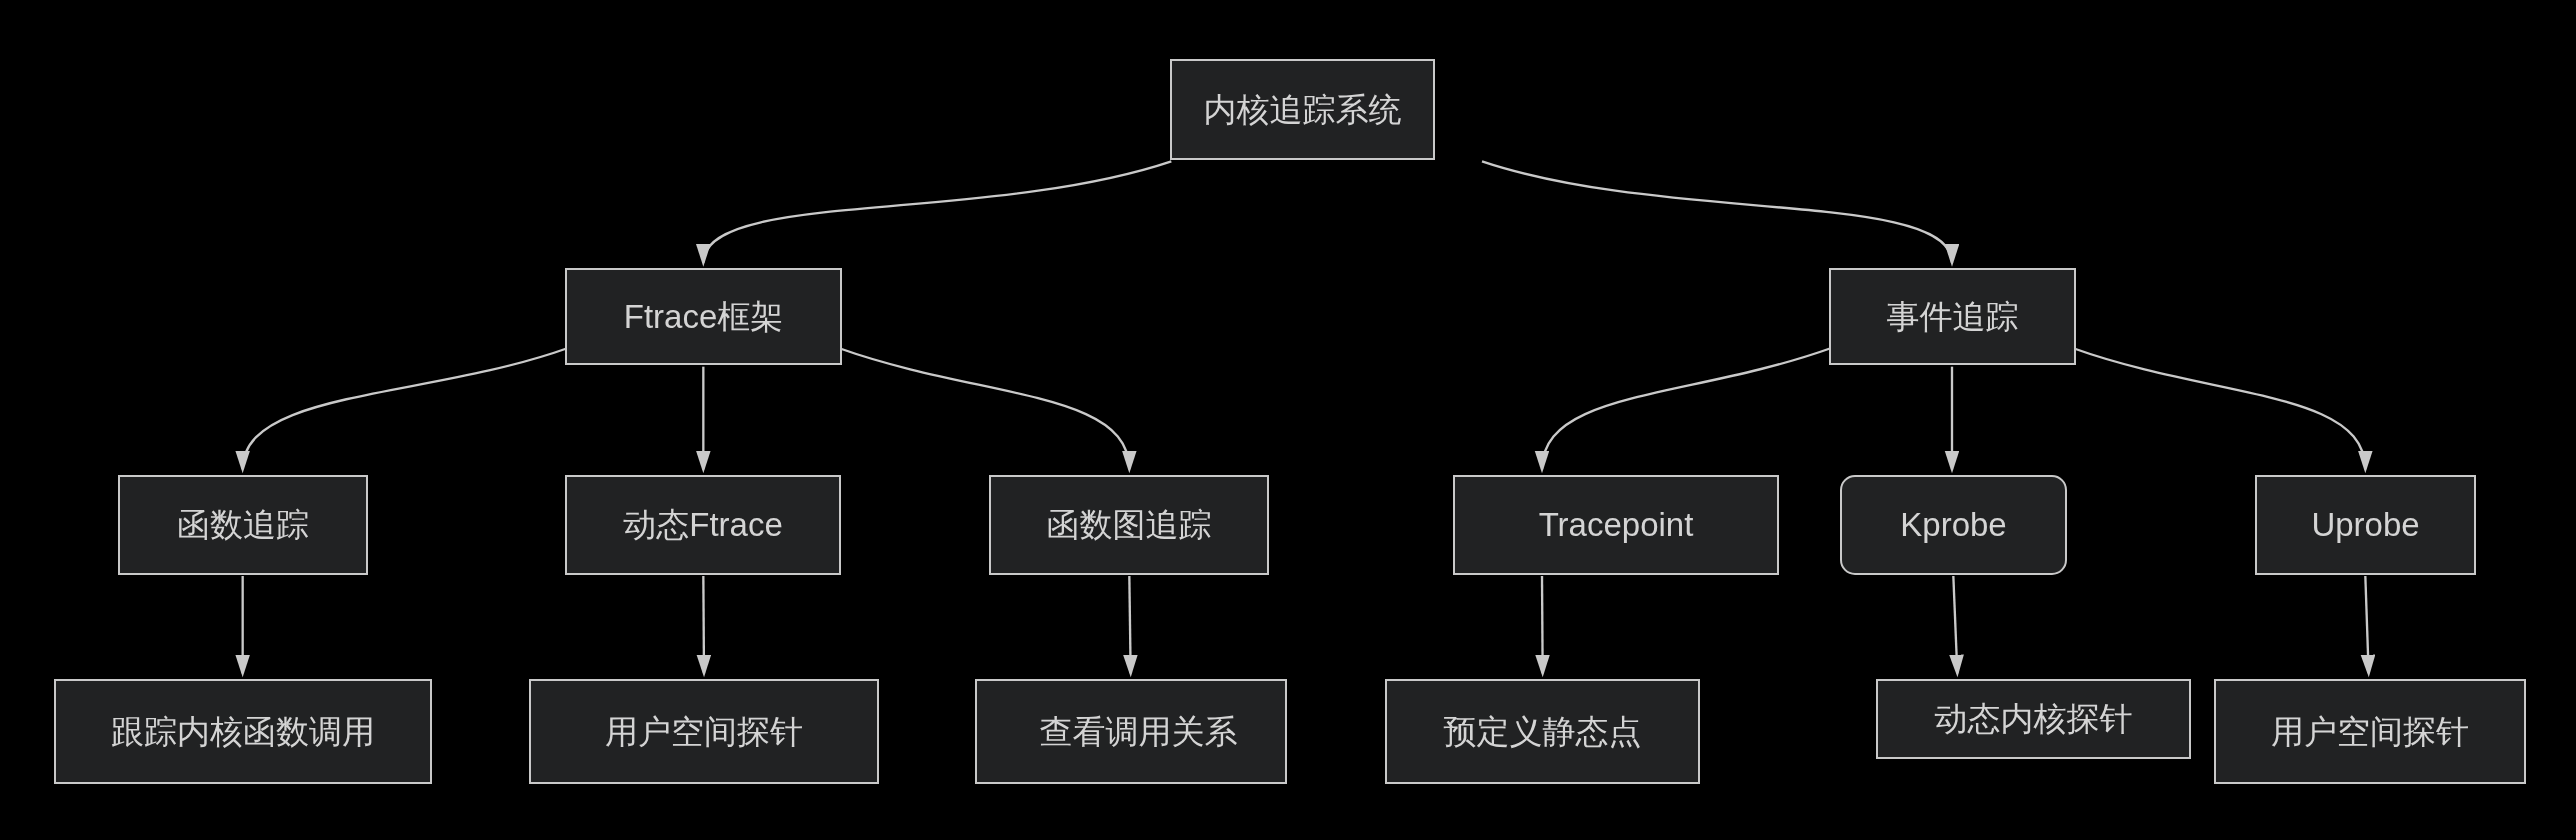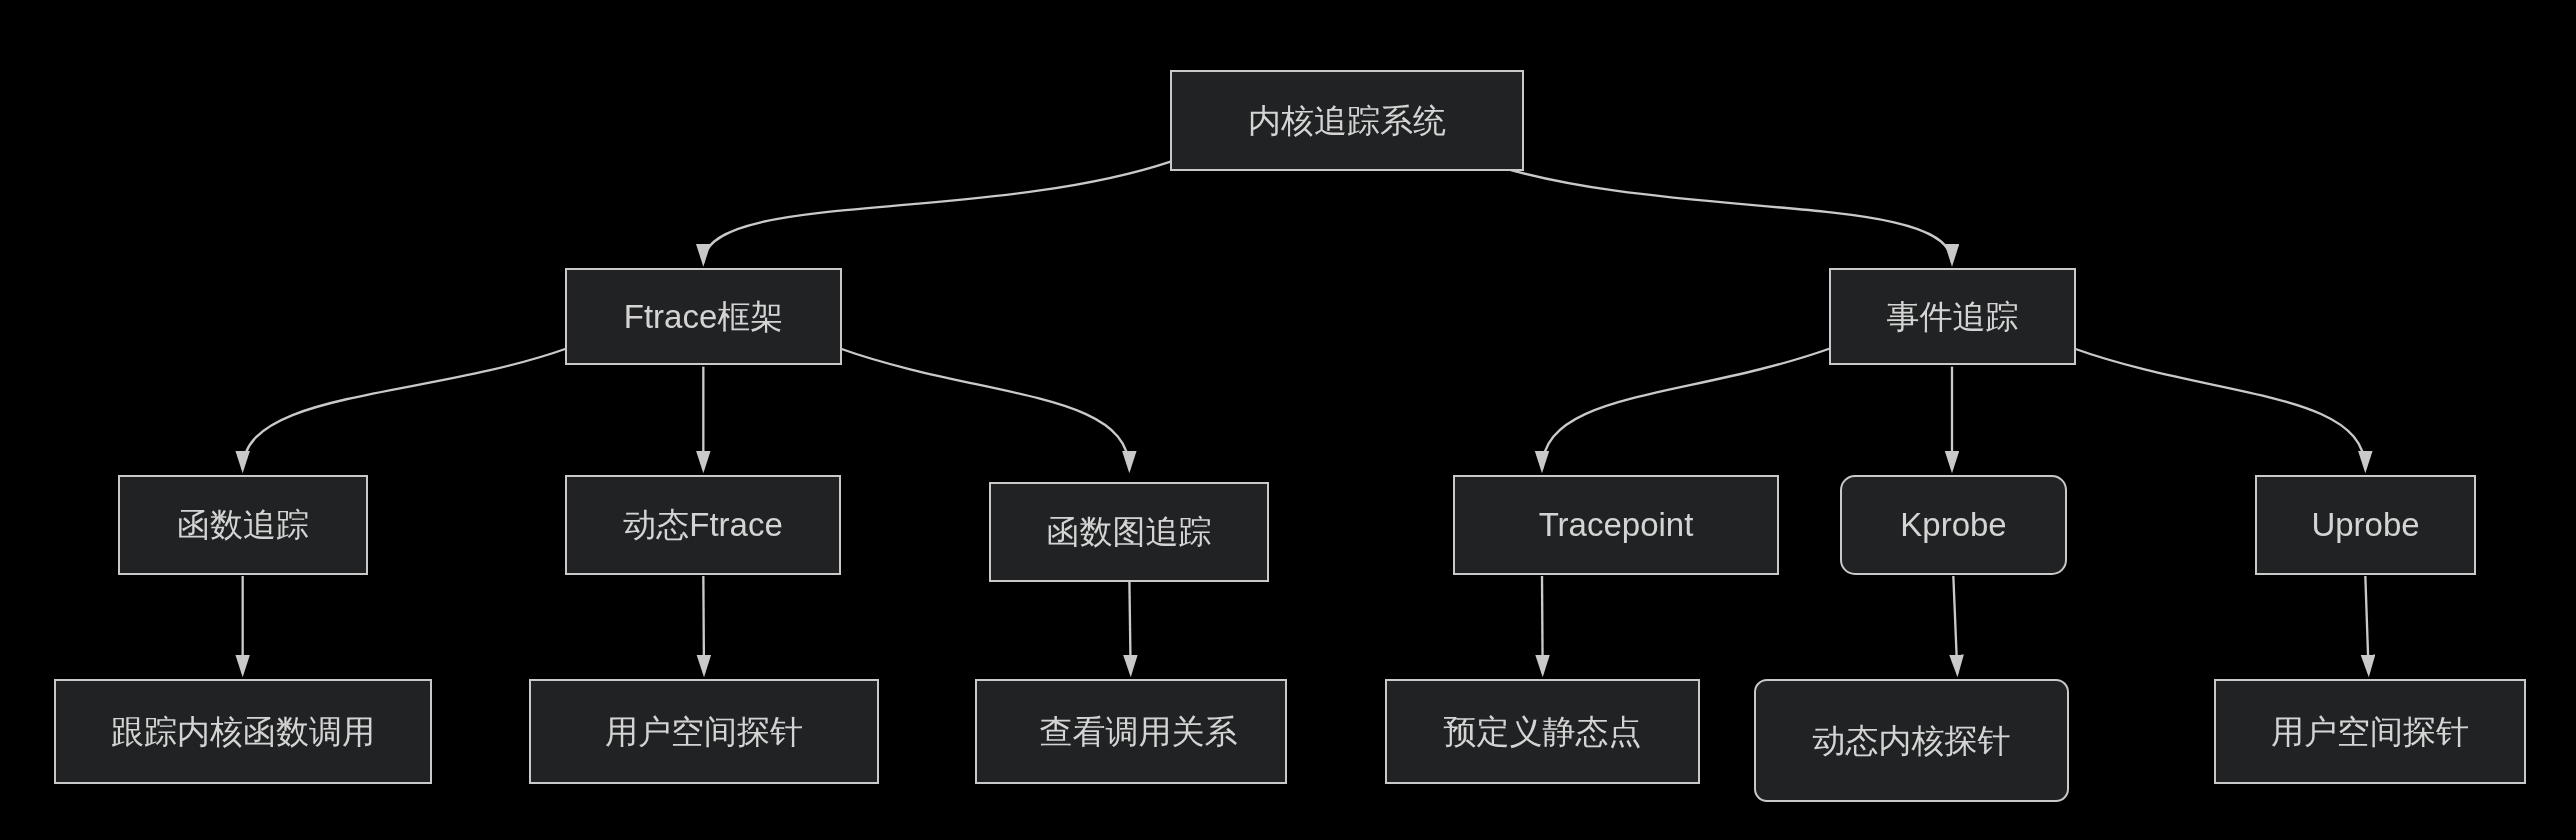--- a/index.html
+++ b/index.html
@@ -57,38 +57,38 @@
   <path class="edge" d="M 2928 550 L 2928 704" marker-end="url(#arrowhead)"></path>
   <path class="edge" d="M 3109 522 C 3320 598, 3548 585, 3548 704" marker-end="url(#arrowhead)"></path>
   <path class="edge" d="M 364 864 L 364 1010" marker-end="url(#arrowhead)"></path>
   <path class="edge" d="M 1055 864 L 1056 1010" marker-end="url(#arrowhead)"></path>
   <path class="edge" d="M 1694 864 L 1696 1010" marker-end="url(#arrowhead)"></path>
   <path class="edge" d="M 2313 864 L 2314 1010" marker-end="url(#arrowhead)"></path>
   <path class="edge" d="M 2930 864 L 2936 1010" marker-end="url(#arrowhead)"></path>
   <path class="edge" d="M 3548 864 L 3553 1010" marker-end="url(#arrowhead)"></path>
 </svg>
 
-<div class="node" style="left:1170px; top:70px; width:354px; height:101px;">
+<div class="node" style="left:1170px; top:59px; width:265px; height:101px;">
   <span>内核追踪系统</span>
 </div>
 
 <div class="node" style="left:565px; top:268px; width:277px; height:97px;">
   <span>Ftrace框架</span>
 </div>
 <div class="node" style="left:1829px; top:268px; width:247px; height:97px;">
   <span>事件追踪</span>
 </div>
 
 <div class="node" style="left:118px; top:475px; width:250px; height:100px;">
   <span>函数追踪</span>
 </div>
 <div class="node" style="left:565px; top:475px; width:276px; height:100px;">
   <span>动态Ftrace</span>
 </div>
-<div class="node" style="left:989px; top:475px; width:280px; height:100px;margin-top:7px;">
+<div class="node" style="left:989px; top:475px; width:280px; height:100px;">
   <span>函数图追踪</span>
 </div>
 <div class="node" style="left:1405px; top:475px; width:326px; height:100px;margin-left:48px;">
   <span>Tracepoint</span>
 </div>
 <div class="node" style="left:1840px; top:475px; width:227px; height:100px;border-radius:15px;">
   <span>Kprobe</span>
 </div>
 <div class="node" style="left:2255px; top:475px; width:221px; height:100px;">
   <span>Uprobe</span>
@@ -99,19 +99,19 @@
 </div>
 <div class="node" style="left:529px; top:679px; width:350px; height:105px;">
   <span>用户空间探针</span>
 </div>
 <div class="node" style="left:975px; top:679px; width:312px; height:105px;padding-left:15px;">
   <span>查看调用关系</span>
 </div>
 <div class="node" style="left:1385px; top:679px; width:315px; height:105px;">
   <span>预定义静态点</span>
 </div>
-<div class="node" style="left:1754px; top:679px; width:315px; height:123px;border-radius:13px;">
+<div class="node" style="left:1876px; top:679px; width:315px; height:80px;">
   <span>动态内核探针</span>
 </div>
 <div class="node" style="left:2214px; top:679px; width:312px; height:105px;">
   <span>用户空间探针</span>
 </div>
 
 
 </body></html>

